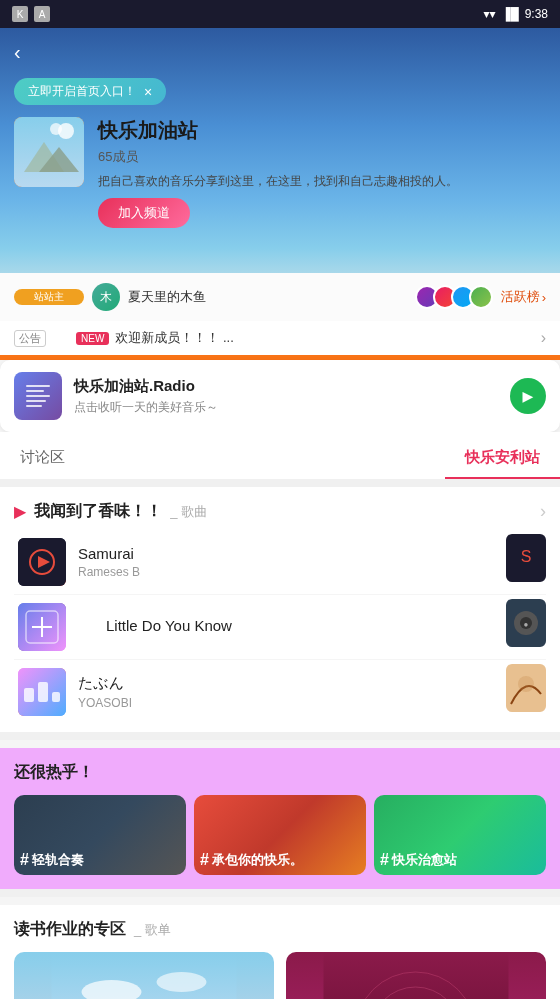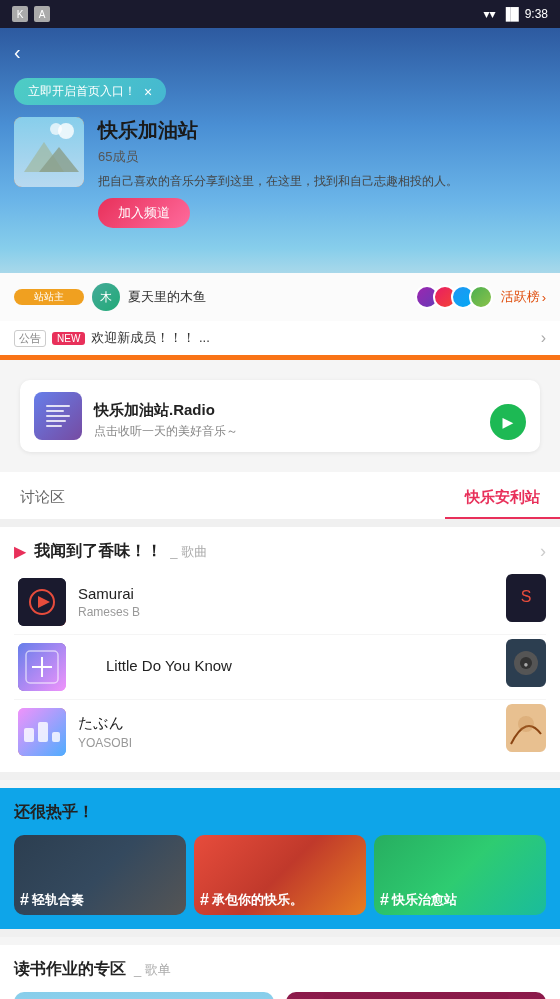--- a/index.html
+++ b/index.html
@@ -112,31 +112,31 @@
     
     .announcement {
       display: flex;
       align-items: center;
       padding: 8px 14px;
       background: white;
       border-bottom: 5px solid #f97316;
       gap: 6px;
     }
     .ann-public { font-size: 11px; color: #888; border: 1px solid #ccc; padding: 0 4px; border-radius: 3px; }
-    .ann-new { background: #e8305a; color: white; font-size: 10px; padding: 1px 5px; border-radius: 3px; }
+    .ann-new { background: #e8305a; color: white; font-size: 10px; padding: 1px 5px; border-radius: 3px; margin-left: 24px; }
     .ann-text { font-size: 13px; color: #333; flex: 1; }
     .ann-arrow { color: #aaa; font-size: 16px; }
 
     
     .radio-card {
       display: flex;
-      align-items: flex-end;
+      align-items: center;
       padding: 12px 14px;
       background: white;
-      margin: 20px;
+      margin: 0;
       border-radius: 10px;
       box-shadow: 0 1px 4px rgba(0,0,0,0.08);
       gap: 12px;
     }
     .radio-icon {
       width: 48px; height: 48px;
       background: linear-gradient(135deg, #667eea, #764ba2);
       border-radius: 8px;
       display: flex; align-items: center; justify-content: center;
     }
@@ -208,21 +208,21 @@
     .track-title { font-size: 15px; font-weight: 500; color: #222; margin-bottom: 3px; }
     .track-artist { font-size: 12px; color: #999; }
 
     
     .thumb-1 { background: linear-gradient(135deg, #1a1a2e, #16213e, #e74c3c); }
     .thumb-2 { background: linear-gradient(135deg, #667eea 0%, #764ba2 50%, #f093fb 100%); }
     .thumb-3 { background: linear-gradient(135deg, #f093fb, #f5576c, #4facfe); }
 
     
     .hot-section {
-      background: #0ea5e9;
+      background: #f0abfc;
       margin-top: 8px;
       padding: 14px;
     }
     .hot-title { font-size: 16px; font-weight: 700; color: #222; margin-bottom: 12px; }
     .hot-cards { display: flex; gap: 8px; }
     .hot-card {
       flex: 1;
       height: 80px;
       border-radius: 10px;
       overflow: hidden;

